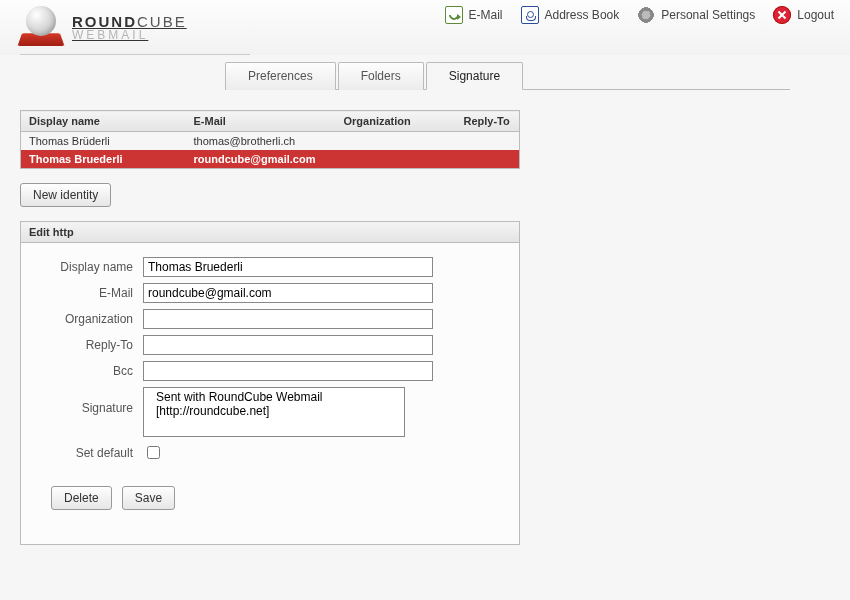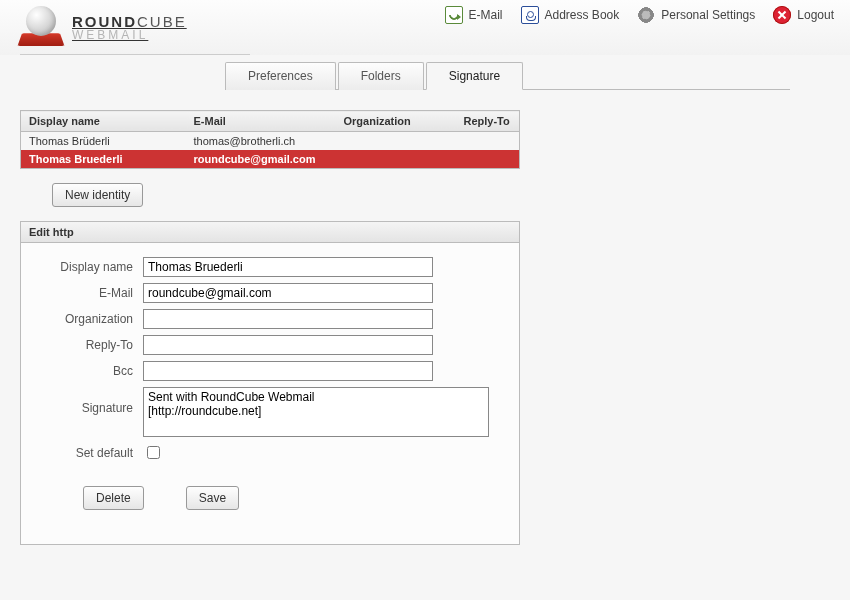--- a/index.html
+++ b/index.html
@@ -122,21 +122,20 @@
   
   .btn {
     display:inline-block;
     padding: 4px 12px;
     border: 1px solid #999;
     background: linear-gradient(#fefefe,#e6e6e6);
     border-radius: 3px;
     font-size: 12px;
     color: #333;
     cursor: pointer;
-    margin-left: 32px;
   }
   .btn-row { margin: 14px 0; }
   
   .panel {
     width: 500px;
     border: 1px solid #bbb;
     background: #fcfcfc;
   }
   .panel-title {
     background: linear-gradient(#f4f4f4,#e4e4e4);
@@ -150,22 +149,22 @@
   .form-row label {
     width: 110px; text-align: right; padding-right: 10px;
     color: #555; font-size: 12px;
   }
   .form-row input[type=text] {
     width: 290px; height: 20px;
     border: 1px solid #888; padding: 1px 4px;
     font-size: 12px; font-family: inherit;
   }
   .form-row textarea {
-    width: 346px; height: 50px;
-    border: 1px solid #888; padding: 2px 4px;
+    width: 262px; height: 50px;
+    border: 1px solid #888; padding: 2px 12px;
     font-size: 12px; font-family: inherit;
     resize: none;
   }
   .form-row.sig { align-items:flex-start; }
   .form-row.sig label { padding-top: 14px; }
   .panel .btn-row { padding: 10px 0 10px 18px; }
 </style>
 </head>
 <body>
 

